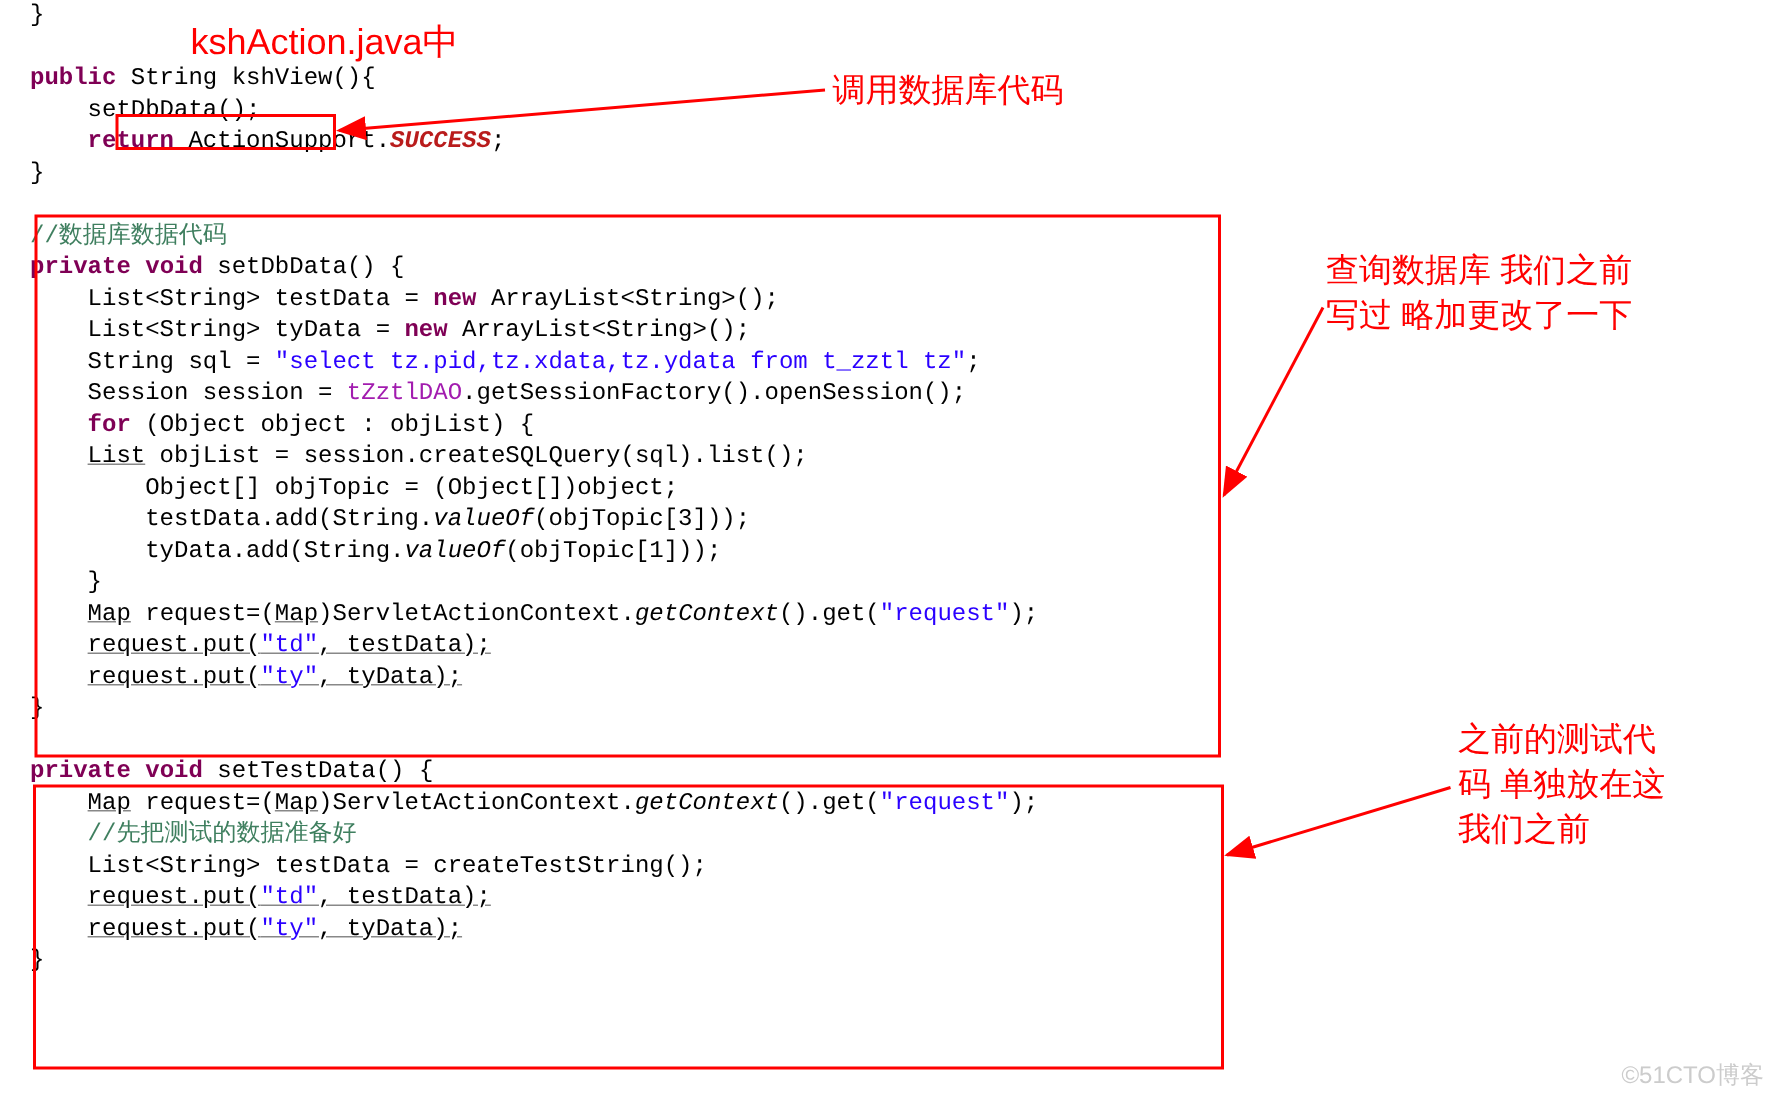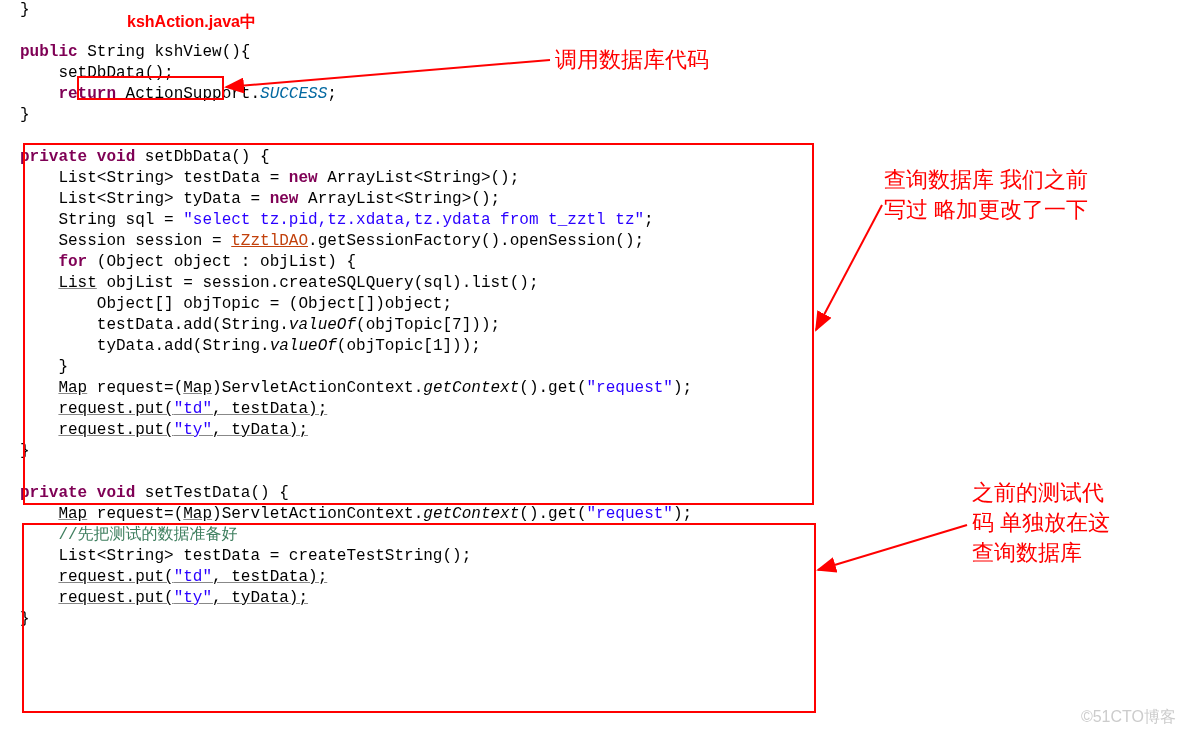--- a/index.html
+++ b/index.html
@@ -19,24 +19,24 @@
     top: 0;
     width: 790px;
     line-height: 21px;
   }
   .code-line {
     white-space: pre;
     height: 21px;
   }
   .kw { color: #7f0055; font-weight: bold; }
   .static-method { color: #000000; font-style: italic; text-align: right; }
-  .bold-italic { color: #0369a1; font-weight: normal; font-style: italic; text-align: center; }
+  .bold-italic { color: #b91c1c; font-weight: bold; font-style: italic; text-align: center; }
   .str { color: #2a00ff; }
   .comment { color: #3f7f5f; }
-  .field { color: #c2410c; text-decoration: underline; }
+  .field { color: #a21caf; }
   .underline { text-decoration: underline; text-decoration-color: #888; }
 
   .red-box-1 {
     position: absolute;
     border: 2px solid #ff0000;
     left: 77px;
     top: 76px;
     width: 143px;
     height: 20px;
   }
@@ -57,21 +57,21 @@
     height: 186px;
   }
 
   .anno {
     position: absolute;
     color: #ff0000;
     font-family: "Microsoft YaHei", sans-serif;
     font-size: 22px;
     font-weight: 400;
   }
-  .anno-title { left: 127px; top: 12px; font-size: 16px; font-weight: 700; }
+  .anno-title { left: 127px; top: 12px; font-size: 24px; font-weight: 400; }
   .anno-1 { left: 555px; top: 45px; }
   .anno-2 { left: 884px; top: 165px; }
   .anno-2b { left: 884px; top: 195px; }
   .anno-3 { left: 972px; top: 478px; }
   .anno-3b { left: 972px; top: 508px; }
   .anno-3c { left: 972px; top: 538px; }
 
   .watermark {
     position: absolute;
     right: 8px;
@@ -90,29 +90,30 @@
 <body>
 
 <div class="code-area">
 <div class="code-line"><span>}</span></div>
 <div class="code-line"><span></span></div>
 <div class="code-line"><span class="kw">public</span><span> String kshView(){</span></div>
 <div class="code-line">    <span>setDbData();</span></div>
 <div class="code-line">    <span class="kw">return</span><span> ActionSupport.</span><span class="bold-italic">SUCCESS</span><span>;</span></div>
 <div class="code-line"><span>}</span></div>
 <div class="code-line"><span></span></div>
+<div class="code-line"><span class="comment">//数据库数据代码</span></div>
 <div class="code-line"><span class="kw">private</span><span class="kw"> void</span><span> setDbData() {</span></div>
 <div class="code-line"><span>    List&lt;String&gt; testData = </span><span class="kw">new</span><span> ArrayList&lt;String&gt;();</span></div>
 <div class="code-line"><span>    List&lt;String&gt; tyData = </span><span class="kw">new</span><span> ArrayList&lt;String&gt;();</span></div>
 <div class="code-line"><span>    String sql = </span><span class="str">"select tz.pid,tz.xdata,tz.ydata from t_zztl tz"</span><span>;</span></div>
 <div class="code-line">    Session session = <span class="field">tZztlDAO</span>.getSessionFactory().openSession();</div>
 <div class="code-line">    <span class="kw">for</span><span> (Object object : objList) {</span></div>
 <div class="code-line">    <span class="underline">List</span> objList = session.createSQLQuery(sql).list();</div>
 <div class="code-line"><span>        Object[] objTopic = (Object[])object;</span></div>
-<div class="code-line"><span>        testData.add(String.</span><span class="static-method">valueOf</span><span>(objTopic[7]));</span></div>
+<div class="code-line"><span>        testData.add(String.</span><span class="static-method">valueOf</span><span>(objTopic[3]));</span></div>
 <div class="code-line"><span>        tyData.add(String.</span><span class="static-method">valueOf</span><span>(objTopic[1]));</span></div>
 <div class="code-line"><span>    }</span></div>
 <div class="code-line">    <span class="underline">Map</span> request=(<span class="underline">Map</span>)ServletActionContext.<span class="static-method">getContext</span><span>().get(</span><span class="str">"request"</span><span>);</span></div>
 <div class="code-line">    <span class="underline">request.put(</span><span class="str underline">"td"</span><span class="underline">, testData);</span></div>
 <div class="code-line">    <span class="underline">request.put(</span><span class="str underline">"ty"</span><span class="underline">, tyData);</span></div>
 <div class="code-line"><span>}</span></div>
 <div class="code-line"></div>
 <div class="code-line"><span class="kw">private</span><span class="kw"> void</span><span> setTestData() {</span></div>
 <div class="code-line">    <span class="underline">Map</span> request=(<span class="underline">Map</span>)ServletActionContext.<span class="static-method">getContext</span><span>().get(</span><span class="str">"request"</span><span>);</span></div>
 <div class="code-line"><span class="comment">    //先把测试的数据准备好</span></div>
@@ -125,21 +126,21 @@
 <div class="red-box-1"></div>
 <div class="red-box-2"></div>
 <div class="red-box-3"></div>
 
 <div class="anno anno-title">kshAction.java中</div>
 <div class="anno anno-1">调用数据库代码</div>
 <div class="anno anno-2">查询数据库 我们之前</div>
 <div class="anno anno-2b">写过 略加更改了一下</div>
 <div class="anno anno-3">之前的测试代</div>
 <div class="anno anno-3b">码 单独放在这</div>
-<div class="anno anno-3c">查询数据库</div>
+<div class="anno anno-3c">我们之前</div>
 
 <svg class="arrow" style="left:220px; top:55px;" width="340" height="40">
   <defs>
     <marker id="ah1" markerWidth="10" markerHeight="8" refX="9" refY="4" orient="auto">
       <polygon points="0 0, 10 4, 0 8" fill="#ff0000"></polygon>
     </marker>
   </defs>
   <line x1="330" y1="5" x2="6" y2="32" stroke="#ff0000" stroke-width="2" marker-end="url(#ah1)"></line>
 </svg>
 

